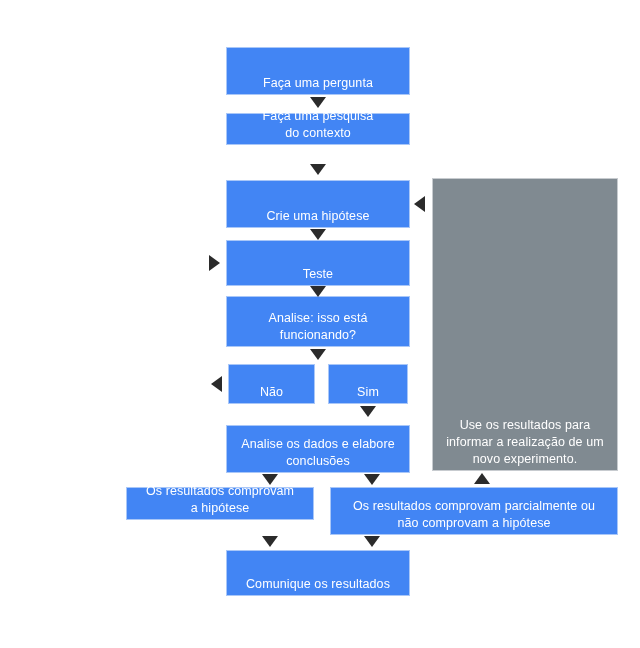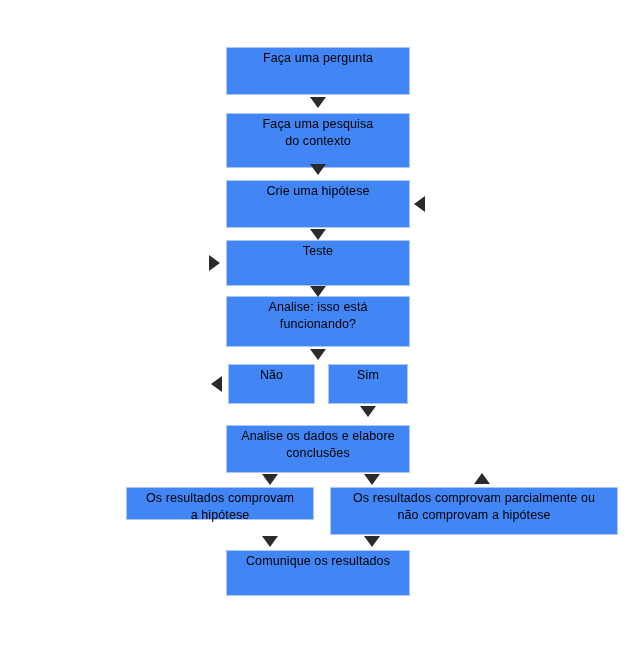--- a/index.html
+++ b/index.html
@@ -14,24 +14,24 @@
     position: relative;
     width: 640px;
     height: 648px;
     background: #ffffff;
     overflow: hidden;
   }
   .node {
     position: absolute;
     box-sizing: border-box;
     display: flex;
-    align-items: flex-start;
+    align-items: flex-end;
     justify-content: center;
     text-align: center;
-    color: #000000;
+    color: #ffffff;
     font-size: 12.5px;
     line-height: 17px;
     letter-spacing: 0.1px;
     padding: 2px 0;
     -webkit-font-smoothing: antialiased;
   }
   .node.blue {
     background: #4285f4;
     border-top: 1px solid #a9c7f8;
     border-left: 1px solid #a9c7f8;
@@ -73,21 +73,21 @@
     border-left: 11px solid #2b2b2b;
   }
 </style>
 </head>
 <body>
 
 <div id="canvas">
     <div class="node blue" style="left: 226px; top: 47px; width: 184px; height: 48px;">
       <span class="label">Faça uma pergunta</span>
     </div>
-    <div class="node blue" style="left: 226px; top: 113px; width: 184px; height: 55px;">
+    <div class="node blue" style="left: 226px; top: 113px; width: 184px; height: 32px;">
       <span class="label">Faça uma pesquisa<br>do contexto</span>
     </div>
     <div class="node blue" style="left: 226px; top: 180px; width: 184px; height: 48px;">
       <span class="label">Crie uma hipótese</span>
     </div>
     <div class="node blue" style="left: 226px; top: 240px; width: 184px; height: 46px;">
       <span class="label">Teste</span>
     </div>
     <div class="node blue" style="left: 226px; top: 296px; width: 184px; height: 51px;">
       <span class="label">Analise: isso está<br>funcionando?</span>
@@ -103,20 +103,23 @@
     </div>
     <div class="node blue" style="left: 126px; top: 487px; width: 188px; height: 33px;">
       <span class="label">Os resultados comprovam<br>a hipótese</span>
     </div>
     <div class="node blue" style="left: 330px; top: 487px; width: 288px; height: 48px;">
       <span class="label">Os resultados comprovam parcialmente ou<br>não comprovam a hipótese</span>
     </div>
     <div class="node blue" style="left: 226px; top: 550px; width: 184px; height: 46px;">
       <span class="label">Comunique os resultados</span>
     </div>
+    <div class="node gray" style="left: 432px; top: 178px; width: 186px; height: 293px;">
+      <span class="label">Use os resultados para<br>informar a realização de um<br>novo experimento.</span>
+    </div>
     <div class="arrow down" style="left: 310px; top: 97px;"></div>
     <div class="arrow down" style="left: 310px; top: 164px;"></div>
     <div class="arrow down" style="left: 310px; top: 229px;"></div>
     <div class="arrow down" style="left: 310px; top: 286px;"></div>
     <div class="arrow down" style="left: 310px; top: 349px;"></div>
     <div class="arrow down" style="left: 360px; top: 406px;"></div>
     <div class="arrow down" style="left: 262px; top: 474px;"></div>
     <div class="arrow down" style="left: 364px; top: 474px;"></div>
     <div class="arrow down" style="left: 262px; top: 536px;"></div>
     <div class="arrow down" style="left: 364px; top: 536px;"></div>

